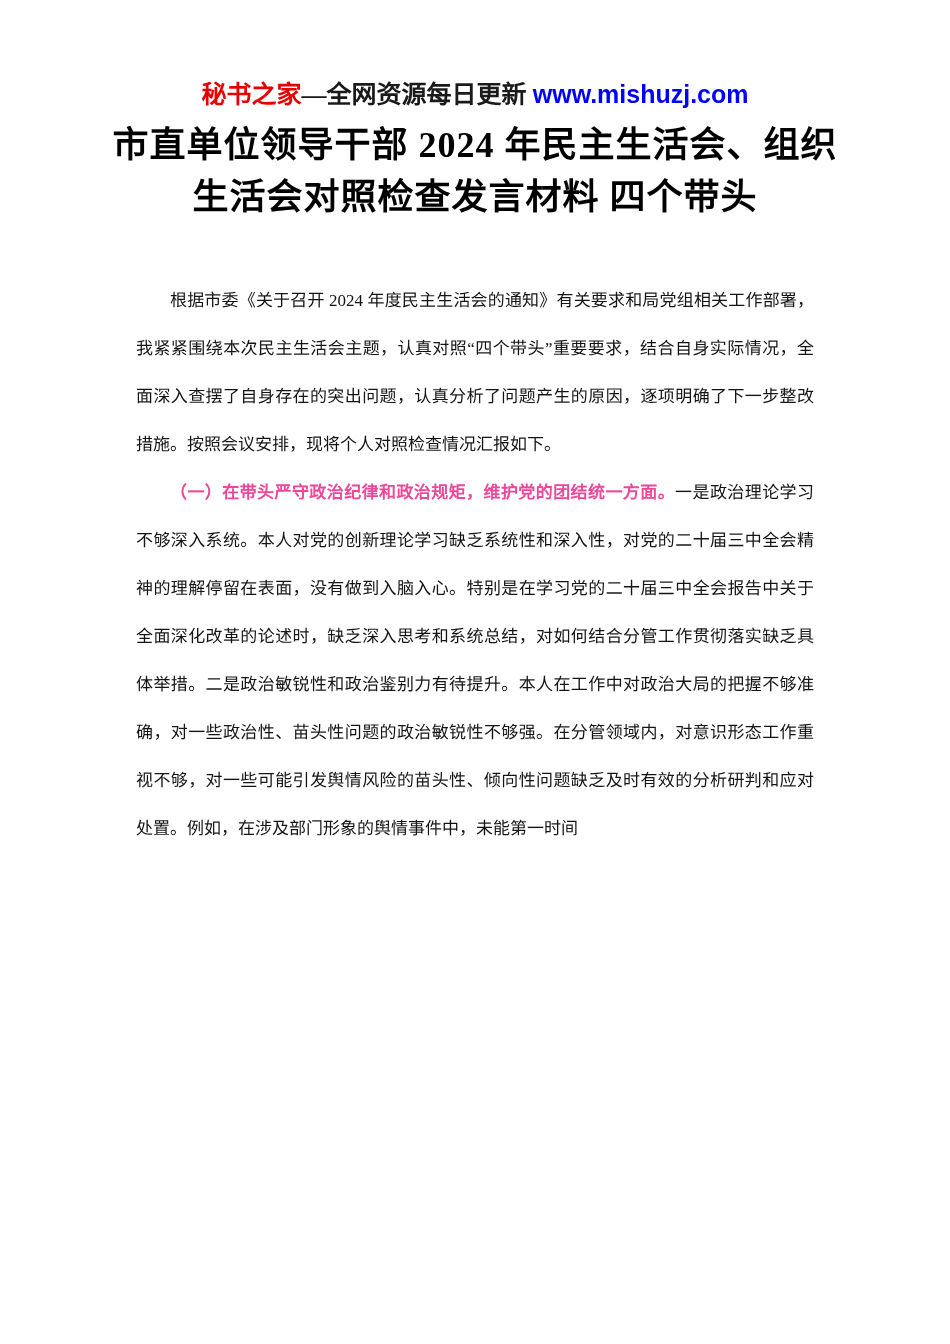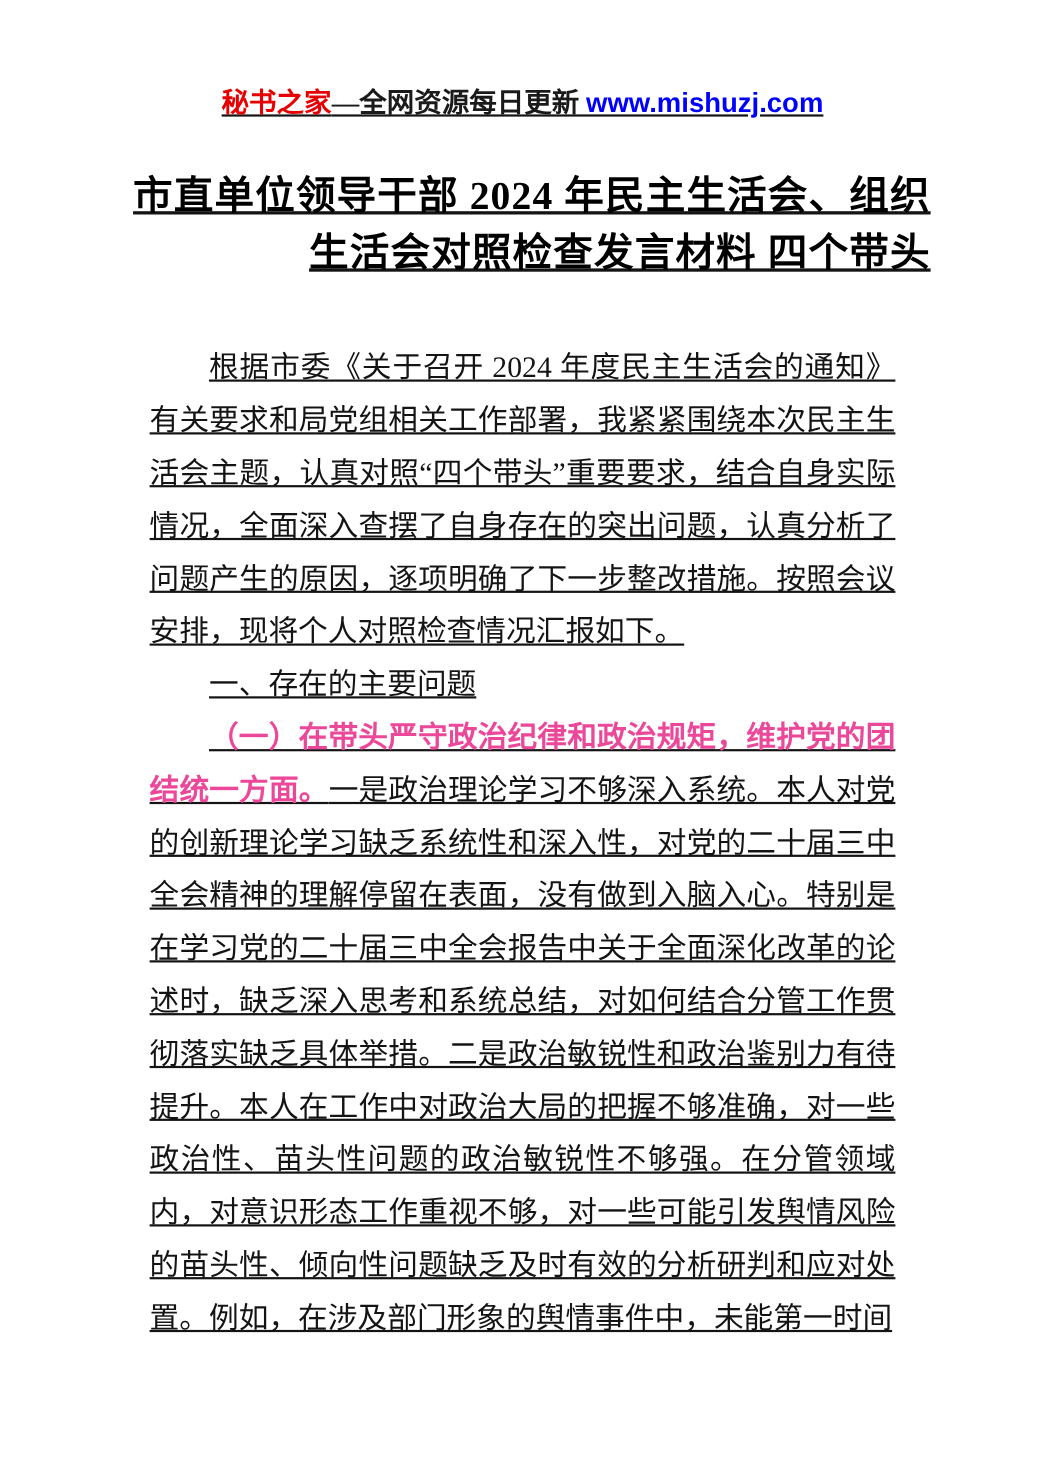--- a/index.html
+++ b/index.html
@@ -11,48 +11,47 @@
     position: relative;
     width: 950px;
     height: 1344px;
     margin: 0 auto;
     background: #ffffff;
     box-sizing: border-box;
     padding: 78px 136px 40px 136px;
     overflow: hidden;
     font-family: "Liberation Serif", "DejaVu Serif", serif;
     color: #141414;
-    text-decoration: underline;
   }
   .doc-header {
     text-align: center;
     font-size: 25px;
     font-weight: bold;
     line-height: 1.3;
     white-space: nowrap;
   }
   .doc-header .brand { color: #e60000; }
   .doc-header .tagline { color: #1a1a1a; }
   .doc-header .url {
     color: #0000fe;
     text-decoration: none;
     font-family: "Liberation Sans", "DejaVu Sans", sans-serif;
   }
   .doc-title {
-    margin: 40px -32px 54px -32px;
-    text-align: right;
+    margin: 7px -32px 54px -32px;
+    text-align: center;
     font-size: 36px;
     font-weight: bold;
     line-height: 1.45;
     color: #000000;
     letter-spacing: 1px;
   }
   .body-para {
     margin: 0;
-    font-size: 27px;
+    font-size: 17px;
     line-height: 48px;
     text-align: justify;
     text-justify: inter-ideograph;
     text-indent: 2em;
     color: #141414;
   }
   .section-heading {
     text-align: left;
   }
   .body-para .lead {
@@ -64,17 +63,16 @@
 <body>
 
 <div class="page">
 
   <div class="doc-header"><span class="brand">秘书之家</span><span class="tagline">—全网资源每日更新 </span><a class="url">www.mishuzj.com</a></div>
 
   <h1 class="doc-title">市直单位领导干部 2024 年民主生活会、组织生活会对照检查发言材料 四个带头</h1>
 
   <p class="body-para">根据市委《关于召开 2024 年度民主生活会的通知》有关要求和局党组相关工作部署，我紧紧围绕本次民主生活会主题，认真对照“四个带头”重要要求，结合自身实际情况，全面深入查摆了自身存在的突出问题，认真分析了问题产生的原因，逐项明确了下一步整改措施。按照会议安排，现将个人对照检查情况汇报如下。</p>
 
-  <p class="body-para section-heading">一、存在的主要问题</p>
 
   <p class="body-para"><strong class="lead">（一）在带头严守政治纪律和政治规矩，维护党的团结统一方面。</strong><span>一是政治理论学习不够深入系统。本人对党的创新理论学习缺乏系统性和深入性，对党的二十届三中全会精神的理解停留在表面，没有做到入脑入心。特别是在学习党的二十届三中全会报告中关于全面深化改革的论述时，缺乏深入思考和系统总结，对如何结合分管工作贯彻落实缺乏具体举措。二是政治敏锐性和政治鉴别力有待提升。本人在工作中对政治大局的把握不够准确，对一些政治性、苗头性问题的政治敏锐性不够强。在分管领域内，对意识形态工作重视不够，对一些可能引发舆情风险的苗头性、倾向性问题缺乏及时有效的分析研判和应对处置。例如，在涉及部门形象的舆情事件中，未能第一时间</span></p>
 
 </div>
 
 </body></html>

